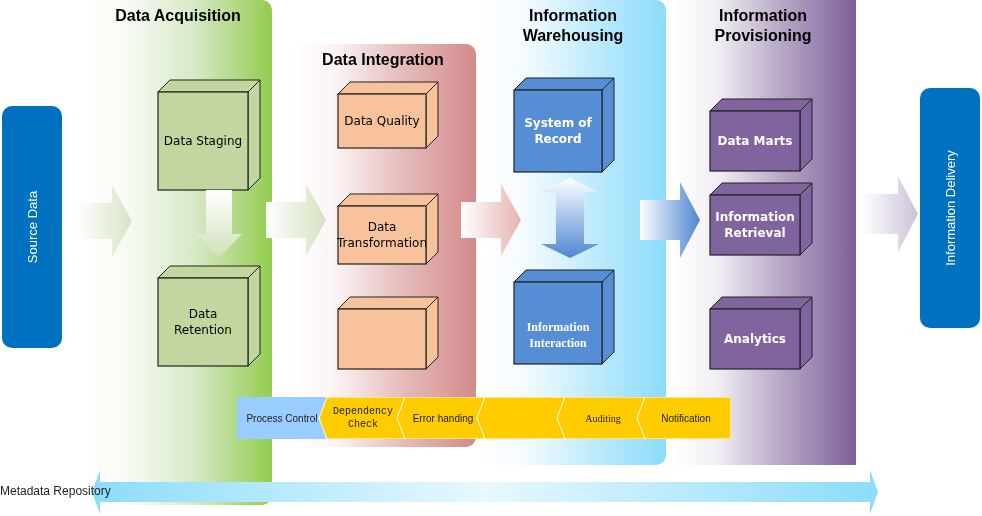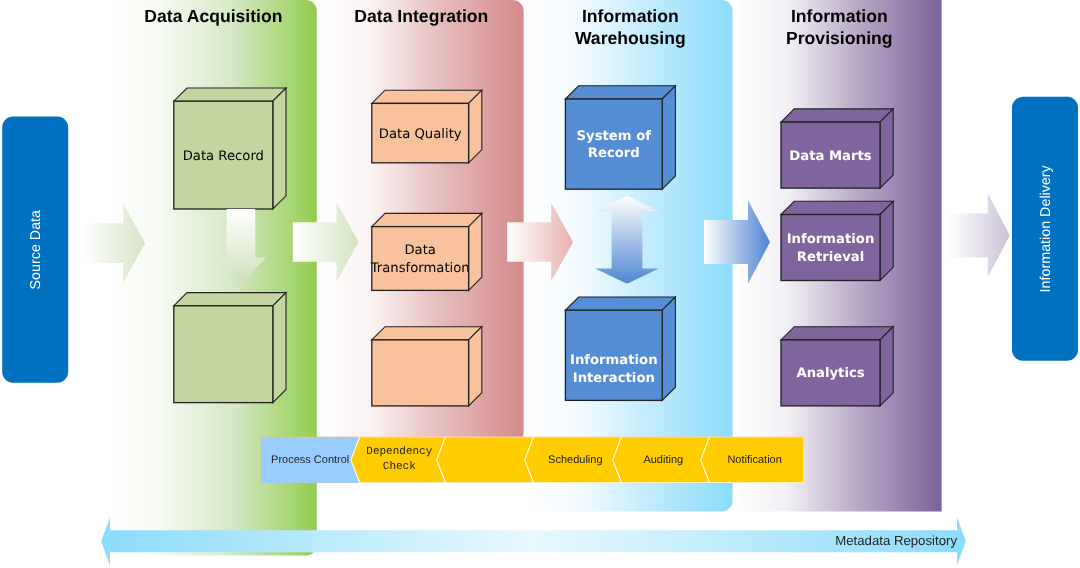--- a/index.html
+++ b/index.html
@@ -1,22 +1,22 @@
 <!DOCTYPE html>
 <html><head>
 <meta charset="utf-8">
 <style>
   html, body { margin:0; padding:0; background:#ffffff; }
   body { width:982px; height:516px; position:relative; overflow:hidden; font-family:"Liberation Sans", sans-serif; }
   .abs { position:absolute; }
 
   
   .col { position:absolute; top:0; border-radius:0 10px 10px 0; }
-  .col-acq { left:100px; width:188px; height:505px; background:linear-gradient(to right, rgba(255,255,255,0) 0%, #f6faf2 25%, #d5e8c4 60%, #92cd4e 100%); }
-  .col-int { left:290px; width:186px; height:403px; background:linear-gradient(to right, rgba(255,255,255,0) 0%, #fbf3f3 25%, #e6bcbc 60%, #d48a8a 100%); }
+  .col-acq { left:84px; width:188px; height:505px; background:linear-gradient(to right, rgba(255,255,255,0) 0%, #f6faf2 25%, #d5e8c4 60%, #92cd4e 100%); }
+  .col-int { left:290px; width:186px; height:403px; background:linear-gradient(to right, rgba(255,255,255,0) 0%, #fbf3f3 25%, #e6bcbc 60%, #d48a8a 100%);margin-top:44px; }
   .col-wh  { left:480px; width:186px; height:465px; background:linear-gradient(to right, rgba(255,255,255,0) 0%, #f3fbff 25%, #c0ebfd 60%, #8bdcfb 100%); }
   .col-pro { left:670px; width:186px; height:465px; border-radius:0; background:linear-gradient(to right, rgba(255,255,255,0) 0%, #f1eff4 25%, #b7a7c6 60%, #7d619c 100%); }
 
   .col-title { position:absolute; top:6px; width:100%; text-align:center; font-weight:bold; font-size:16px; color:#000; line-height:20px; }
   .col-acq .col-title { padding-left:0; }
 
   
   .sidebar { position:absolute; background:#0070c0; border-radius:10px; }
   .sidebar span { position:absolute; left:50%; top:50%; color:#fff; font-size:13px; white-space:nowrap; transform:translate(-50%,-50%) rotate(-90deg); }
 
@@ -26,21 +26,21 @@
   .box .lbl { position:absolute; left:0; bottom:0; display:flex; align-items:center; justify-content:center; text-align:center; font-size:12px; line-height:16px; font-family:"DejaVu Sans", sans-serif; }
   .box .lbl.light { color:#fff; font-weight:bold; }
 
   
   .arrow svg { display:block; }
 
   
   .pbar { position:absolute; left:237px; top:397px; width:494px; height:42px; background:#fdba74; }
   .pitem { position:absolute; top:0; height:42px; display:flex; align-items:center; justify-content:center; text-align:center; font-size:10px; line-height:13px; color:#222; }
 
-  .meta-label { position:absolute; left:0; width:870px; top:484px; text-align:right; font-size:12px; color:#222; }
+  .meta-label { position:absolute; left:0; width:870px; top:484px; text-align:left; font-size:12px; color:#222; }
 </style>
 </head>
 <body>
 
 <div class="col col-acq">
   <div class="col-title">Data Acquisition</div>
 </div>
 <div class="col col-int">
   <div class="col-title">Data Integration</div>
 </div>
@@ -58,28 +58,29 @@
   <span>Information Delivery</span>
 </div>
 
 <div id="boxes">
     <div class="box" style="left: 158px; top: 80px; width: 102px; height: 110px;">
       <svg width="102" height="110">
         <polygon points="0,12 12,0 102,0 90,12" fill="#c4d6a0" stroke="#222" stroke-width="1"></polygon>
         <polygon points="90,12 102,0 102,98 90,110" fill="#c4d6a0" stroke="#222" stroke-width="1"></polygon>
         <rect x="0" y="12" width="90" height="98" fill="#c4d6a0" stroke="#222" stroke-width="1.2"></rect>
       </svg>
-      <div class="lbl" style="width: 90px; height: 98px;">Data Record</div>
+      <div class="lbl" style="width: 90px; height: 98px;">Data Staging</div>
     </div>
     <div class="box" style="left: 158px; top: 266px; width: 102px; height: 100px;">
       <svg width="102" height="100">
         <polygon points="0,12 12,0 102,0 90,12" fill="#c4d6a0" stroke="#222" stroke-width="1"></polygon>
         <polygon points="90,12 102,0 102,88 90,100" fill="#c4d6a0" stroke="#222" stroke-width="1"></polygon>
         <rect x="0" y="12" width="90" height="88" fill="#c4d6a0" stroke="#222" stroke-width="1.2"></rect>
       </svg>
+      <div class="lbl" style="width: 90px; height: 88px;">Data Retention</div>
     </div>
     <div class="box" style="left: 338px; top: 82px; width: 100px; height: 66px;">
       <svg width="100" height="66">
         <polygon points="0,12 12,0 100,0 88,12" fill="#f8c39c" stroke="#222" stroke-width="1"></polygon>
         <polygon points="88,12 100,0 100,54 88,66" fill="#f8c39c" stroke="#222" stroke-width="1"></polygon>
         <rect x="0" y="12" width="88" height="54" fill="#f8c39c" stroke="#222" stroke-width="1.2"></rect>
       </svg>
       <div class="lbl" style="width: 88px; height: 54px;">Data Quality</div>
     </div>
     <div class="box" style="left: 338px; top: 194px; width: 100px; height: 70px;">
@@ -104,21 +105,21 @@
         <rect x="0" y="12" width="88" height="82" fill="#558ed5" stroke="#222" stroke-width="1.2"></rect>
       </svg>
       <div class="lbl light" style="width: 88px; height: 82px;">System of Record</div>
     </div>
     <div class="box" style="left: 514px; top: 270px; width: 100px; height: 94px;">
       <svg width="100" height="94">
         <polygon points="0,12 12,0 100,0 88,12" fill="#558ed5" stroke="#222" stroke-width="1"></polygon>
         <polygon points="88,12 100,0 100,82 88,94" fill="#558ed5" stroke="#222" stroke-width="1"></polygon>
         <rect x="0" y="12" width="88" height="82" fill="#558ed5" stroke="#222" stroke-width="1.2"></rect>
       </svg>
-      <div class="lbl light" style="width: 88px; height: 58px;">Information Interaction</div>
+      <div class="lbl light" style="width: 88px; height: 58px; font-family: Liberation Serif, serif;">Information Interaction</div>
     </div>
     <div class="box" style="left: 710px; top: 78px; width: 102px; height: 72px; margin-top: 21px;">
       <svg width="102" height="72">
         <polygon points="0,12 12,0 102,0 90,12" fill="#7f649e" stroke="#222" stroke-width="1"></polygon>
         <polygon points="90,12 102,0 102,60 90,72" fill="#7f649e" stroke="#222" stroke-width="1"></polygon>
         <rect x="0" y="12" width="90" height="60" fill="#7f649e" stroke="#222" stroke-width="1.2"></rect>
       </svg>
       <div class="lbl light" style="width: 90px; height: 60px;">Data Marts</div>
     </div>
     <div class="box" style="left: 710px; top: 183px; width: 126px; height: 72px;">
@@ -223,22 +224,22 @@
   <svg class="abs" style="left:0;top:0" width="494" height="42">
     <rect x="0" y="0" width="90" height="42" fill="#99ccff"></rect>
     <polygon points="90,0 176,0 168,21 176,42 90,42 82,21" fill="#ffcc00" stroke="#fff" stroke-width="1"></polygon>
     <polygon points="168,0 256,0 248,21 256,42 168,42 160,21" fill="#ffcc00" stroke="#fff" stroke-width="1"></polygon>
     <polygon points="248,0 336,0 328,21 336,42 248,42 240,21" fill="#ffcc00" stroke="#fff" stroke-width="1"></polygon>
     <polygon points="328,0 416,0 408,21 416,42 328,42 320,21" fill="#ffcc00" stroke="#fff" stroke-width="1"></polygon>
     <polygon points="408,0 494,0 494,42 408,42 400,21" fill="#ffcc00" stroke="#fff" stroke-width="1"></polygon>
   </svg>
   <div class="pitem" style="left:6px;width:78px;">Process Control</div>
   <div class="pitem" style="left:86px;width:80px;font-family:Liberation Mono, monospace;">Dependency Check</div>
-  <div class="pitem" style="left:246px;width:80px;">Scheduling</div>
-  <div class="pitem" style="left:326px;width:80px;">Auditing</div>
+  <div class="pitem" style="left:166px;width:80px;">Error handing</div>
+  <div class="pitem" style="left:326px;width:80px;font-family:Liberation Serif, serif;">Auditing</div>
   <div class="pitem" style="left:406px;width:86px;">Notification</div>
 </div>
 
 <div class="abs" style="left:92px;top:470px;">
   <svg width="786" height="44">
       <defs>
         <linearGradient id="gm" x1="0" x2="1">
           <stop offset="0" stop-color="#8bdcfb"></stop>
           <stop offset="0.5" stop-color="#e8f8fe"></stop>
           <stop offset="1" stop-color="#8bdcfb"></stop>

